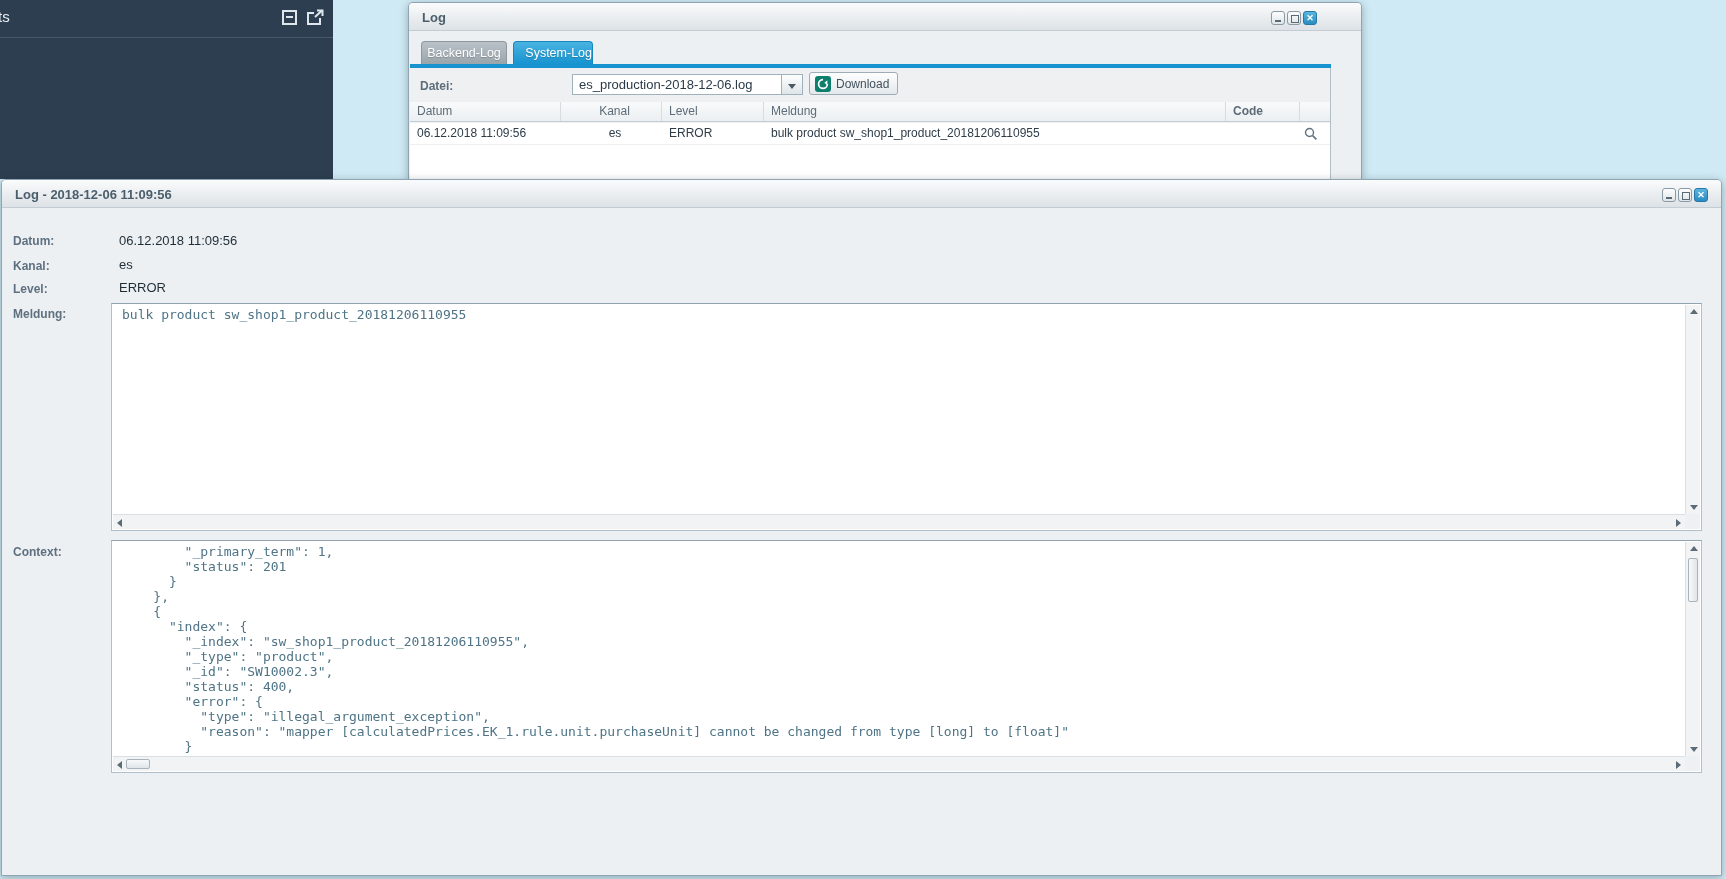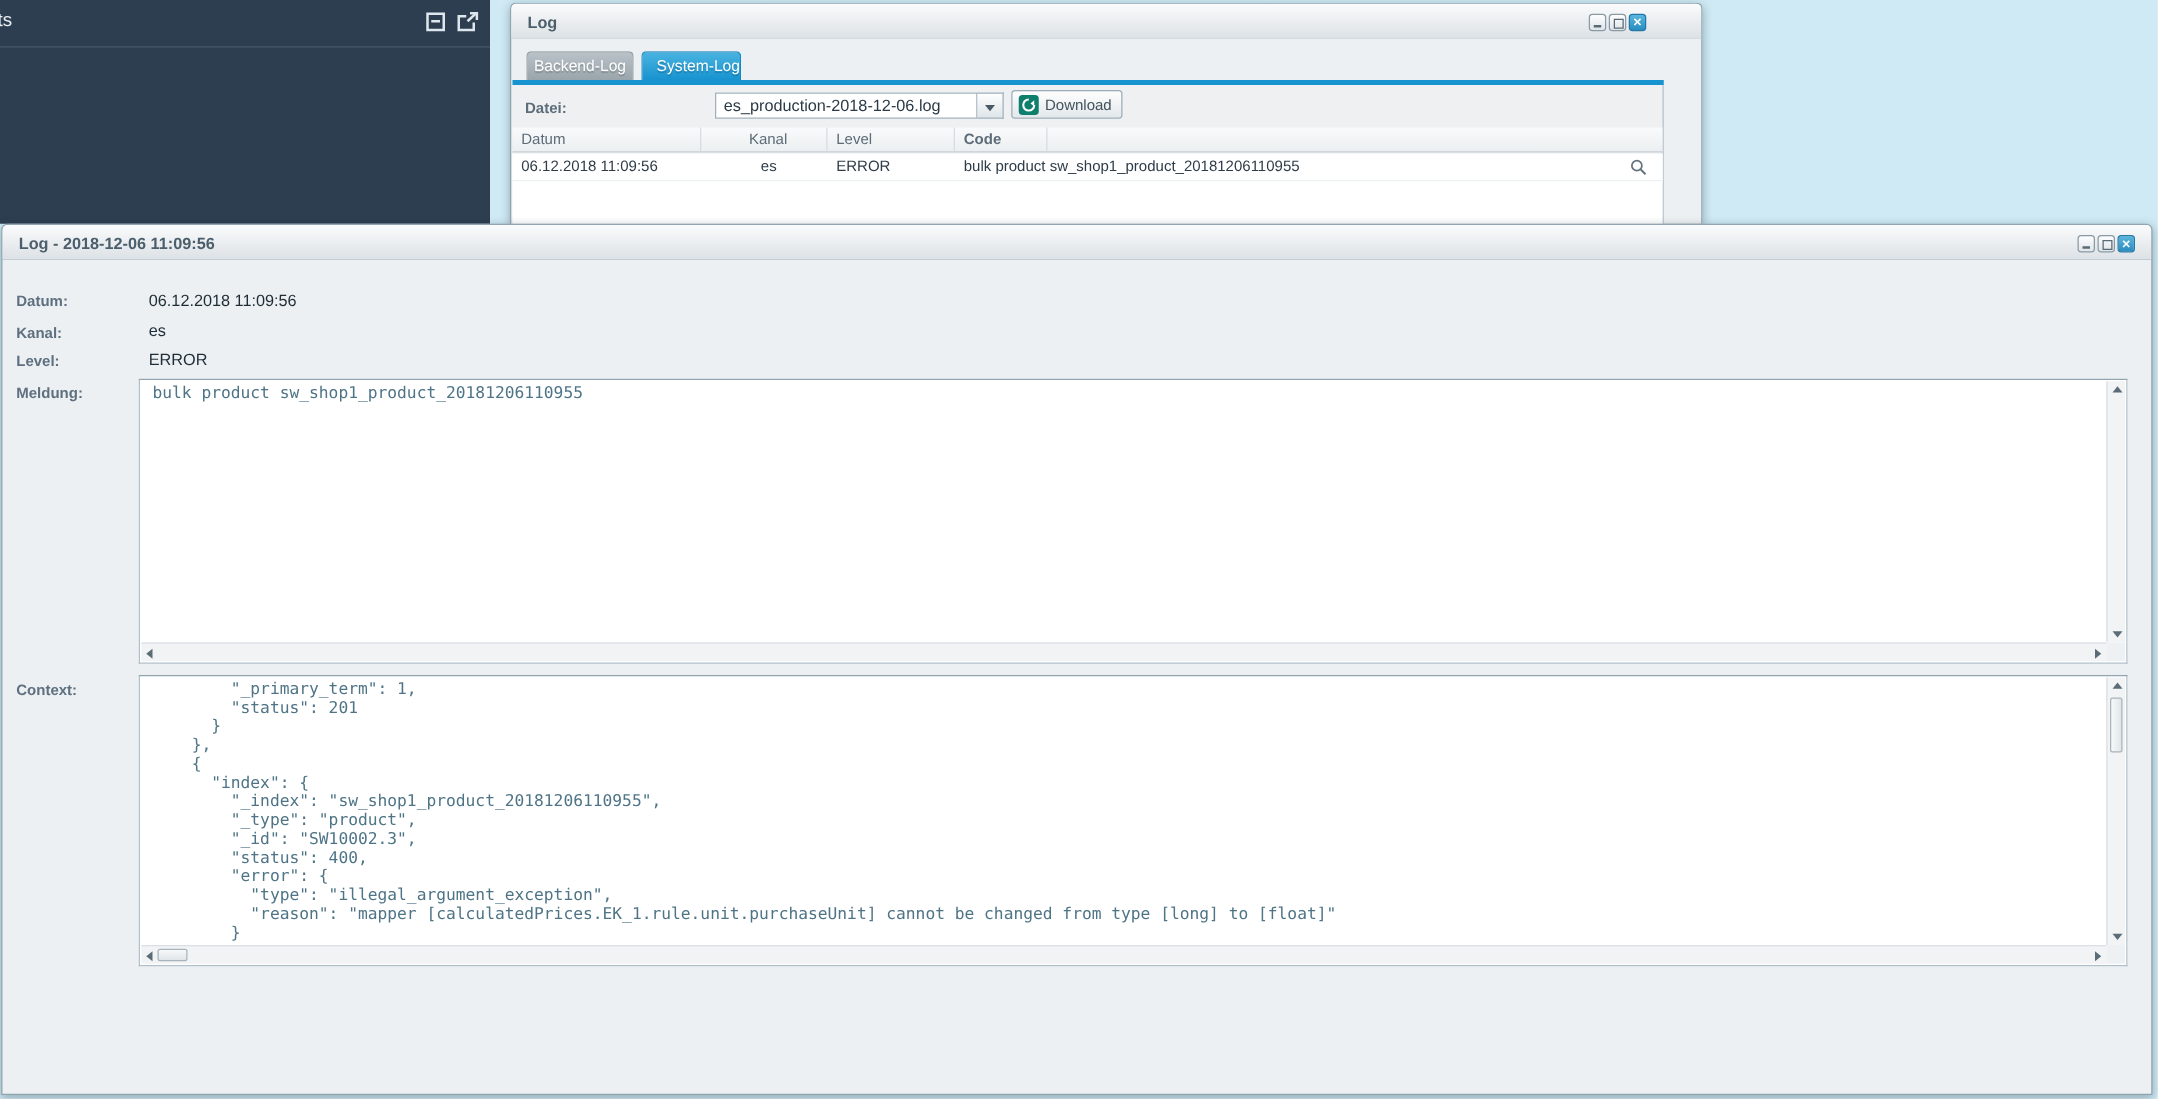--- a/index.html
+++ b/index.html
@@ -1,20 +1,20 @@
 <!DOCTYPE html>
 <html><head>
 <meta charset="utf-8">
 <style>
   * { margin:0; padding:0; box-sizing:border-box; }
   html,body { width:1726px; height:879px; }
   body { position:relative; background:#cfeaf4; font-family:"Liberation Sans",sans-serif; overflow:hidden; }
 
   
-  .dark-panel { position:absolute; left:0; top:0; width:392px; height:179px; background:#2d3e50; }
+  .dark-panel { position:absolute; left:0; top:0; width:333px; height:179px; background:#2d3e50; }
   .dark-header { height:38px; border-bottom:1px solid #46586a; position:relative; }
   .dark-title { position:absolute; left:-2px; top:8px; font-size:15px; color:#e9eef3; }
   .dark-icons { position:absolute; right:8px; top:9px; display:flex; gap:8px; align-items:center; }
   .icon-collapse { width:15px; height:15px; border:2px solid #dfe7ee; position:relative; display:inline-block; }
   .icon-collapse::after { content:""; position:absolute; left:2px; top:4px; width:7px; height:2px; background:#dfe7ee; }
 
   
   .win { position:absolute; border:1px solid #91a4b1; border-radius:5px 5px 0 0;
          box-shadow:0 2px 8px rgba(30,50,60,.35); background:#edf0f2; }
   .win-header { height:28px; background:linear-gradient(#fafbfc,#dde2e6); border-bottom:1px solid #c3ccd2;
@@ -144,20 +144,21 @@
           <polygon points="10.4,2.2 10.4,7.2 7.4,4.7" fill="#fff"></polygon>
         </svg>
       </span>
       <span>Download</span>
     </div>
 
     <div class="grid-header">
       <div class="gh-cell c0">Datum</div>
       <div class="gh-cell c1">Kanal</div>
       <div class="gh-cell c2">Level</div>
+      <div class="gh-cell c3">Meldung</div>
       <div class="gh-cell c4">Code</div>
       <div class="gh-cell c5" style="border-right:none;"></div>
     </div>
 
     <div class="grid-body">
       <div class="grid-row">
         <div class="gr-cell c0">06.12.2018 11:09:56</div>
         <div class="gr-cell c1">es</div>
         <div class="gr-cell c2">ERROR</div>
         <div class="gr-cell c3">bulk product sw_shop1_product_20181206110955</div>

